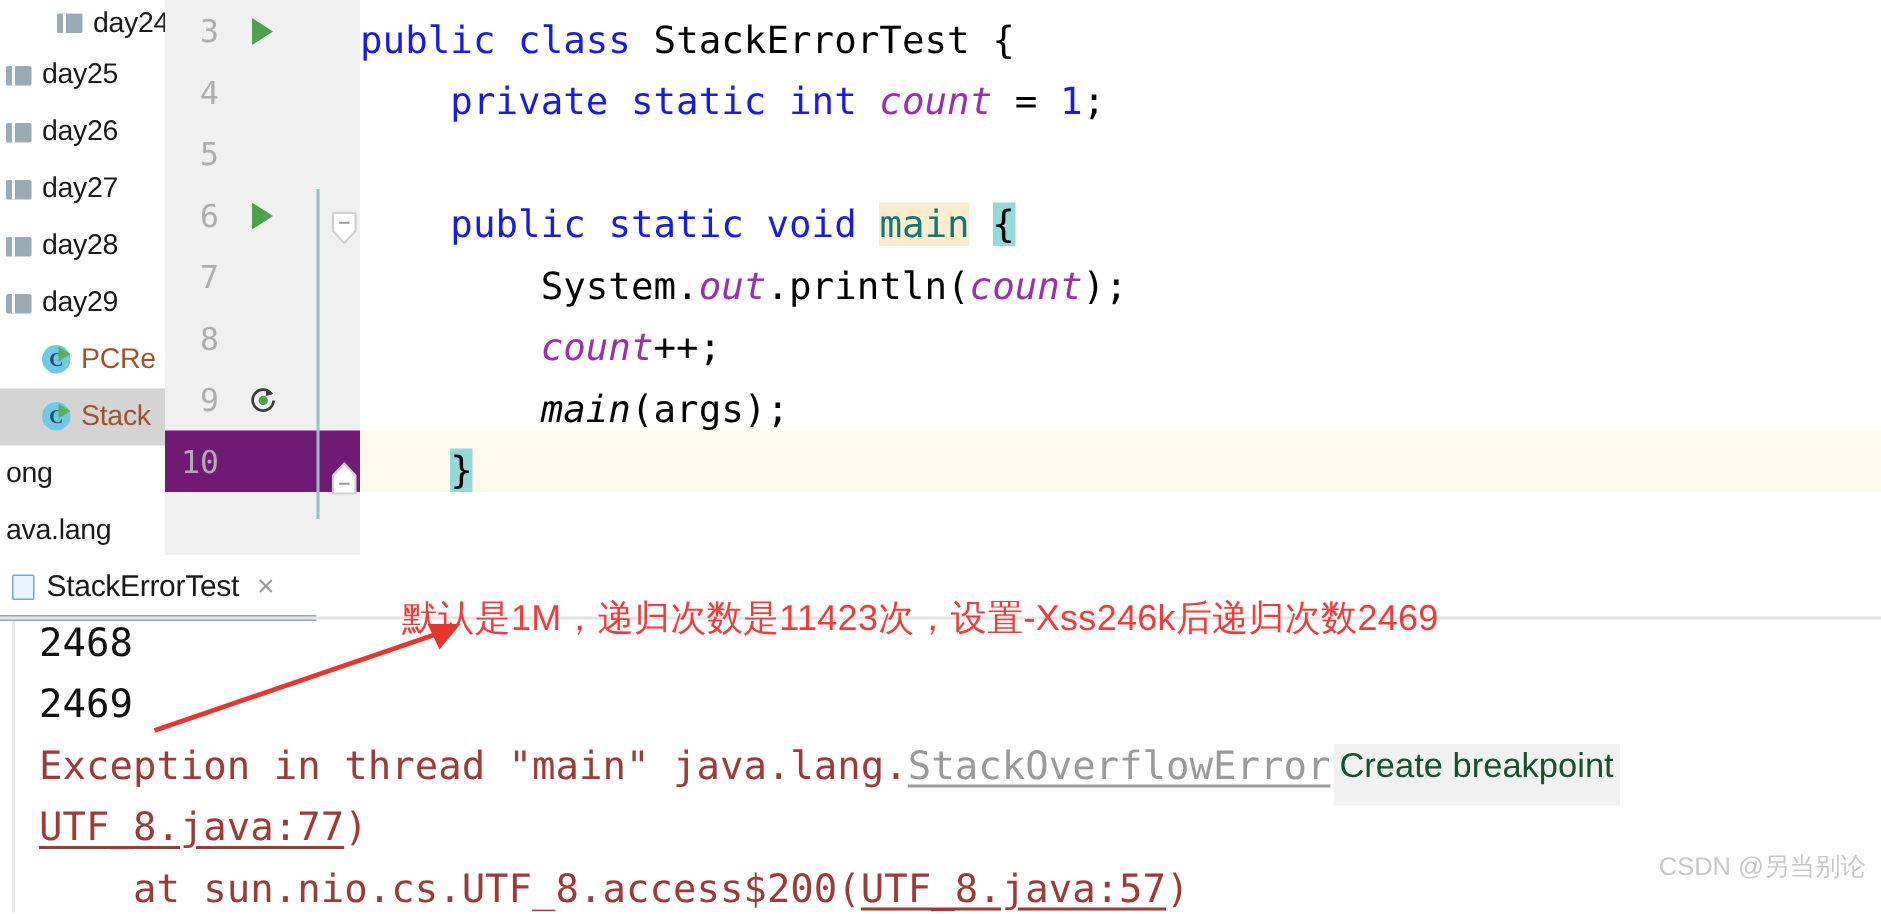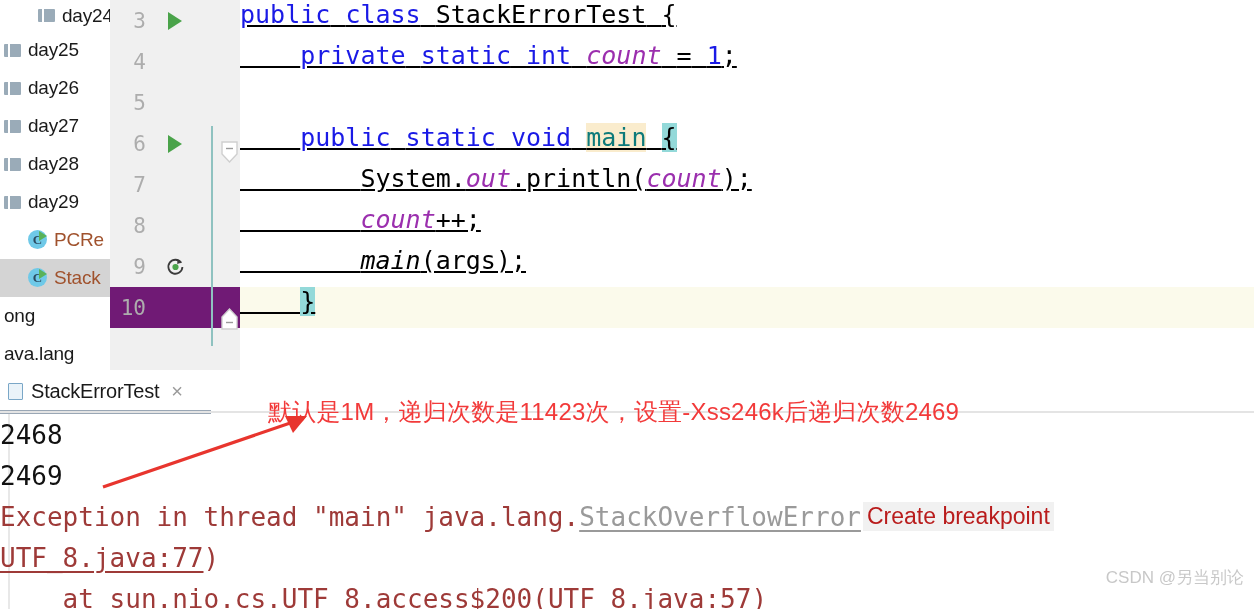--- a/index.html
+++ b/index.html
@@ -160,26 +160,25 @@
   .code-layer {
     position: absolute;
     left: 240px; top: 0;
     right: 0; height: 370px;
     z-index: 1;
   }
   .code-row {
     position: relative;
     height: 41px;
     display: flex;
-    align-items: flex-start;
+    align-items: flex-end;
     white-space: pre;
     font-family: "DejaVu Sans Mono", monospace;
     font-size: 25px;
     color: #000000;
-    text-decoration: underline;
   }
   .hl-band {
     position: absolute;
     left: 240px;
     right: 0;
     height: 41px;
     background: #fbfaeb;
     z-index: 0;
   }
   .kw { color: #1a1ae6; }
@@ -252,34 +251,34 @@
   .console-body {
     position: absolute;
     left: 0; top: 44px;
     width: 1254px; height: 195px;
     overflow: hidden;
   }
   .out-line {
     position: relative;
     height: 41px;
     display: flex;
-    align-items: center;
     white-space: pre;
     font-family: "DejaVu Sans Mono", monospace;
     font-size: 26px;
+    padding-left: 26px;
   }
   .out-num { color: #111111; }
   .out-err { color: #9e3a38; }
   .err-link {
     color: #9a9a9a;
     text-decoration: underline;
     text-underline-offset: 4px;
   }
   .create-bp {
-    color: #b91c1c;
+    color: #14532d;
     background: #f1f1f1;
     font-family: "Liberation Sans", sans-serif;
     font-size: 23px;
     padding: 1px 4px;
     margin-left: 2px;
   }
   .trace-link {
     color: #9e3a38;
     text-decoration: underline;
     text-underline-offset: 4px;

